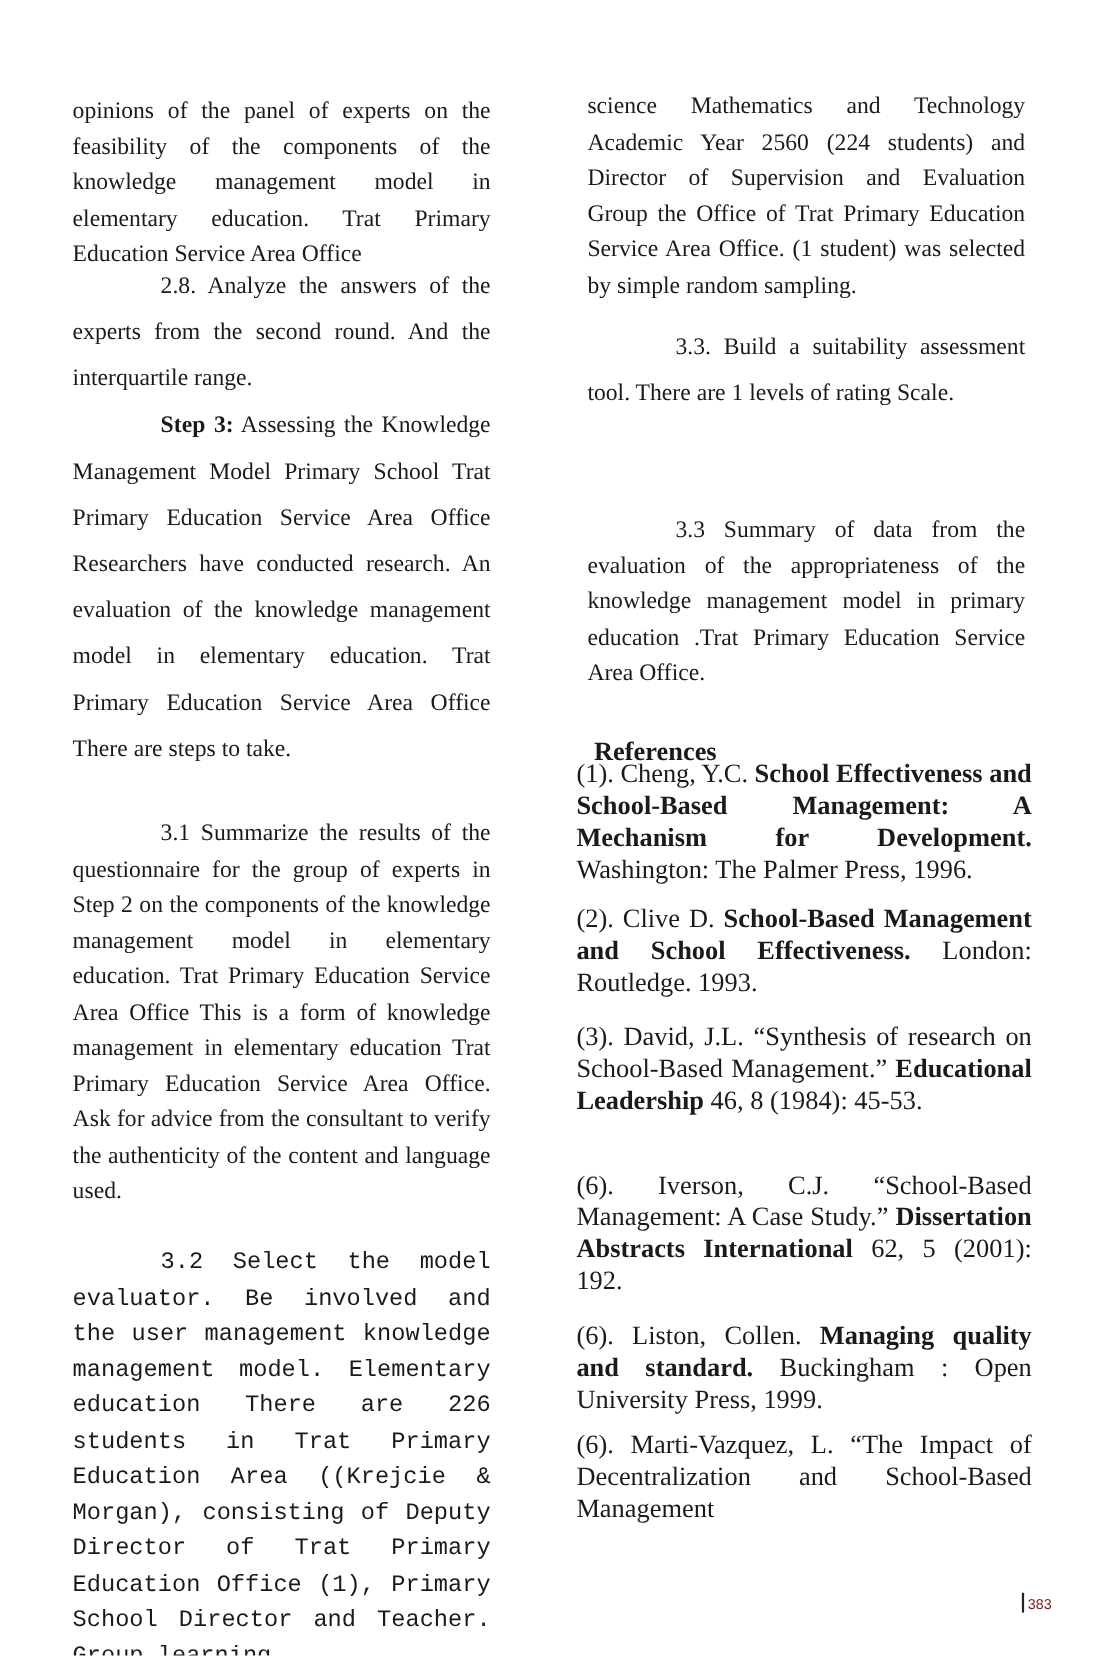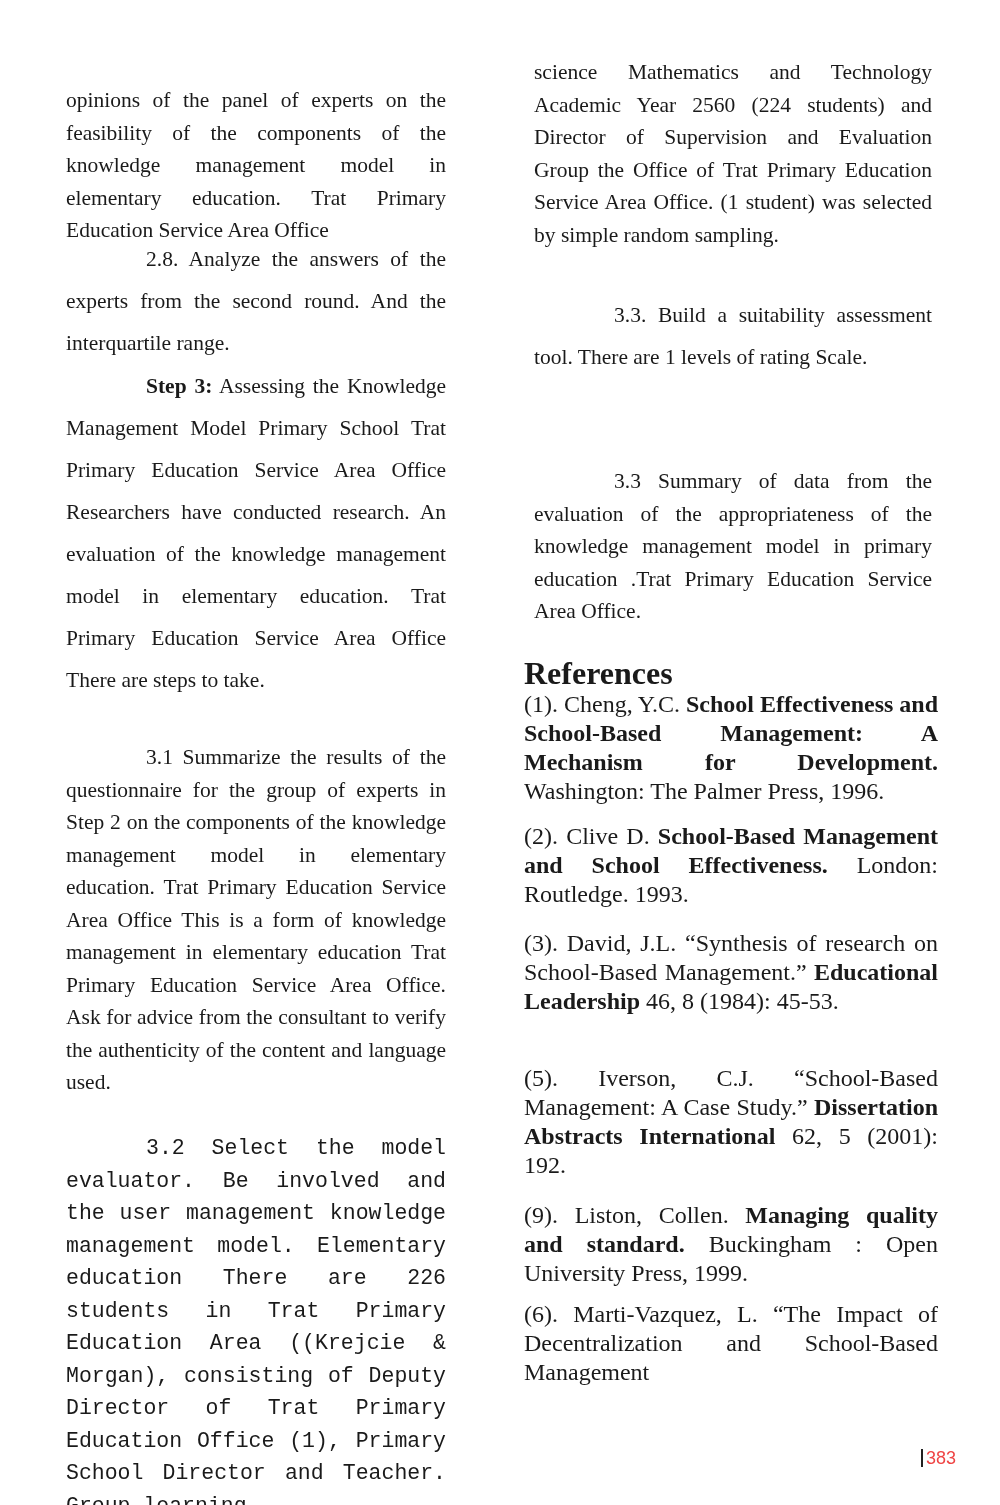--- a/index.html
+++ b/index.html
@@ -6,49 +6,49 @@
     body { width: 1000px; height: 1505px; position: relative; overflow: hidden; color: #1a1a1a;
       font-family: "Liberation Serif", "DejaVu Serif", serif; }
     .col { position: absolute; top: 0; }
     .col-left { left: 56px; width: 400px; }
     .col-right { left: 524px; width: 418px; }
     .para { position: absolute; left: 0; right: 0; font-size: 21.5px; text-align: justify; text-align-last: left; margin: 10px; }
     .indent { text-indent: 80px; }
     .lh-tight { line-height: 32.5px; }
     .lh-loose { line-height: 42px; }
     .bold { font-weight: bold; }
-    .ref-heading { position: absolute; left: 0; font-size: 32px; font-weight: bold; margin: 0; }
+    .ref-heading { position: absolute; left: 0; font-size: 24px; font-weight: bold; margin: 16px; }
     .ref { position: absolute; left: 0; right: 4px; font-size: 24px; line-height: 29px; text-align: justify; text-align-last: left; margin: 0; }
-    .page-num { position: absolute; right: 44px; top: 1448px; font-family: "Liberation Sans", "DejaVu Sans", sans-serif; font-size: 18px; color: #ef4444; }
+    .page-num { position: absolute; right: 44px; top: 1448px; font-family: "Liberation Sans", "DejaVu Sans", sans-serif; font-size: 13px; color: #7f1d1d; }
     .page-num .bar { display: inline-block; width: 2px; height: 18px; background: #222; vertical-align: -3px; margin-right: 3px; }
   </style>
 </head>
 <body>
 
 <div class="col col-left">
   <p class="para lh-tight" style="top:74px;">opinions of the panel of experts on the feasibility of the components of the knowledge management model in elementary education. Trat Primary Education Service Area Office</p>
   <p class="para indent lh-loose" style="top:228px;">2.8. Analyze the answers of the experts from the second round. And the interquartile range.</p>
   <p class="para indent lh-loose" style="top:355px;"><span class="bold">Step 3:</span><span> Assessing the Knowledge Management Model Primary School Trat Primary Education Service Area Office Researchers have conducted research. An evaluation of the knowledge management model in elementary education. Trat Primary Education Service Area Office There are steps to take.</span></p>
   <p class="para indent lh-tight" style="top:731px;">3.1 Summarize the results of the questionnaire for the group of experts in Step 2 on the components of the knowledge management model in elementary education. Trat Primary Education Service Area Office This is a form of knowledge management in elementary education Trat Primary Education Service Area Office. Ask for advice from the consultant to verify the authenticity of the content and language used.</p>
   <p class="para indent lh-tight" style="top:1122px;font-family:Liberation Mono, monospace;">3.2 Select the model evaluator. Be involved and the user management knowledge management model. Elementary education There are 226 students in Trat Primary Education Area ((Krejcie &amp; Morgan), consisting of Deputy Director of Trat Primary Education Office (1), Primary School Director and Teacher. Group learning</p>
 </div>
 
 <div class="col col-right">
-  <p class="para lh-tight" style="top:46px;">science Mathematics and Technology Academic Year 2560 (224 students) and Director of Supervision and Evaluation Group the Office of Trat Primary Education Service Area Office. (1 student) was selected by simple random sampling.</p>
+  <p class="para lh-tight" style="top:70px;">science Mathematics and Technology Academic Year 2560 (224 students) and Director of Supervision and Evaluation Group the Office of Trat Primary Education Service Area Office. (1 student) was selected by simple random sampling.</p>
   <p class="para indent lh-loose" style="top:284px;">3.3. Build a suitability assessment tool. There are 1 levels of rating Scale.</p>
   <p class="para indent lh-tight" style="top:455px;">3.3 Summary of data from the evaluation of the appropriateness of the knowledge management model in primary education .Trat Primary Education Service Area Office.</p>
 
   <h2 class="ref-heading" style="top:655px;">References</h2>
 
   <p class="ref" style="top:690px;"><span>(1). Cheng, Y.C. </span><span class="bold">School Effectiveness and School-Based Management: A Mechanism for Development.</span><span> Washington: The Palmer Press, 1996.</span></p>
 
   <p class="ref" style="top:822px;"><span>(2). Clive D. </span><span class="bold">School-Based Management and School Effectiveness.</span><span> London: Routledge. 1993.</span></p>
 
   <p class="ref" style="top:929px;"><span>(3). David, J.L. “Synthesis of research on School-Based Management.” </span><span class="bold">Educational Leadership</span><span> 46, 8 (1984): 45-53.</span></p>
 
-  <p class="ref" style="top:1064px;"><span>(5). Iverson, C.J. “School-Based Management: A Case Study.” </span><span class="bold">Dissertation Abstracts International</span><span> 62, 5 (2001): 192.</span></p>
+  <p class="ref" style="top:1064px;"><span>(6). Iverson, C.J. “School-Based Management: A Case Study.” </span><span class="bold">Dissertation Abstracts International</span><span> 62, 5 (2001): 192.</span></p>
 
-  <p class="ref" style="top:1201px;"><span>(9). Liston, Collen. </span><span class="bold">Managing quality and standard.</span><span> Buckingham : Open University Press, 1999.</span></p>
+  <p class="ref" style="top:1201px;"><span>(6). Liston, Collen. </span><span class="bold">Managing quality and standard.</span><span> Buckingham : Open University Press, 1999.</span></p>
 
   <p class="ref" style="top:1300px;"><span>(6). Marti-Vazquez, L. “The Impact of Decentralization and School-Based Management</span><span class="bold"></span><span></span></p>
 </div>
 
 <div class="page-num"><span class="bar"></span><span>383</span></div>
 
 </body></html>

